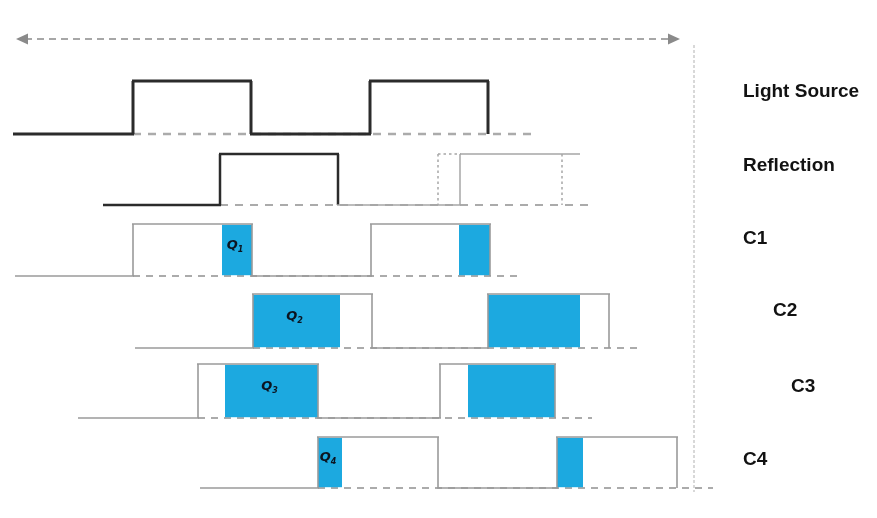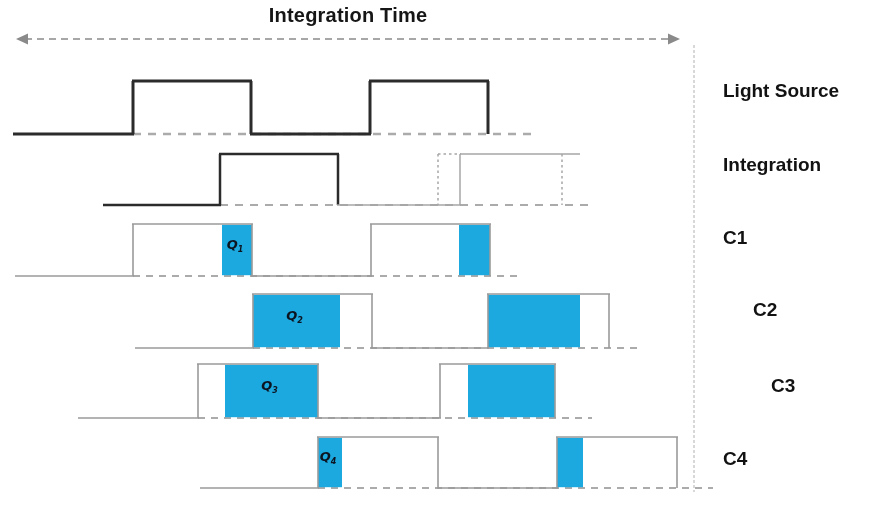--- a/index.html
+++ b/index.html
@@ -1,27 +1,26 @@
 <!DOCTYPE html>
 <html><head>
 <meta charset="utf-8">
 <style>
   html,body{margin:0;padding:0;background:#ffffff;}
   .stage{position:relative;width:877px;height:518px;background:#ffffff;overflow:hidden;
          font-family:"Liberation Sans",sans-serif;}
   #wave-svg{position:absolute;left:0;top:0;width:877px;height:518px;}
   .title{position:absolute;left:348px;top:4px;transform:translateX(-50%);
          font-size:20px;font-weight:700;color:#161616;letter-spacing:0.2px;white-space:nowrap;}
-  .row-label{position:absolute;left:723px;font-size:19px;font-weight:700;color:#121212;white-space:nowrap;}
+  .row-label{position:absolute;left:743px;font-size:19px;font-weight:700;color:#121212;white-space:nowrap;}
 </style>
 </head>
 <body>
 
 <div class="stage">
-  <div class="title">Integration Time</div>
   <svg id="wave-svg" xmlns="http://www.w3.org/2000/svg" viewBox="0 0 877 518">
       <g>
         <line x1="25" y1="39" x2="671" y2="39" stroke="#8a8a8a" stroke-width="1.6" stroke-dasharray="7 5"></line>
         <polygon points="16,39 28,33.5 28,44.5" fill="#8a8a8a"></polygon>
         <polygon points="680,39 668,33.5 668,44.5" fill="#8a8a8a"></polygon>
       </g>
       <line x1="694" y1="45" x2="694" y2="492" stroke="#cccccc" stroke-width="1.5" stroke-dasharray="3 2"></line>
       <g>
         <line x1="133" y1="134" x2="535" y2="134" stroke="#ababab" stroke-width="2.6" stroke-dasharray="8 7"></line>
         <line x1="13" y1="134" x2="134" y2="134" stroke="#2b2b2b" stroke-width="3"></line>
@@ -98,19 +97,19 @@
         <line x1="438" y1="437" x2="438" y2="488" stroke="#9a9a9a" stroke-width="1.6"></line>
         <line x1="437" y1="488" x2="558" y2="488" stroke="#9a9a9a" stroke-width="1.6"></line>
         <line x1="557" y1="437" x2="557" y2="488" stroke="#9a9a9a" stroke-width="1.6"></line>
         <line x1="556" y1="437" x2="678" y2="437" stroke="#9a9a9a" stroke-width="1.6"></line>
         <line x1="677" y1="437" x2="677" y2="488" stroke="#9a9a9a" stroke-width="1.6"></line>
         <text x="328" y="461.48" text-anchor="middle" fill="#0c1420" font-family="&quot;DejaVu Sans&quot;, sans-serif" font-size="13" font-weight="bold" font-style="italic">Q<tspan font-size="8" dy="3">4</tspan></text>
       </g>
     </svg>
   <div id="labels">
       <div class="row-label" style="top: 80px;">Light Source</div>
-      <div class="row-label" style="top: 154px;">Integration</div>
+      <div class="row-label" style="top: 154px;">Reflection</div>
       <div class="row-label" style="top: 227px;">C1</div>
       <div class="row-label" style="top: 299px; margin-left: 30px;">C2</div>
       <div class="row-label" style="top: 375px; margin-left: 48px;">C3</div>
       <div class="row-label" style="top: 448px;">C4</div>
     </div>
 </div>
 
 </body></html>

